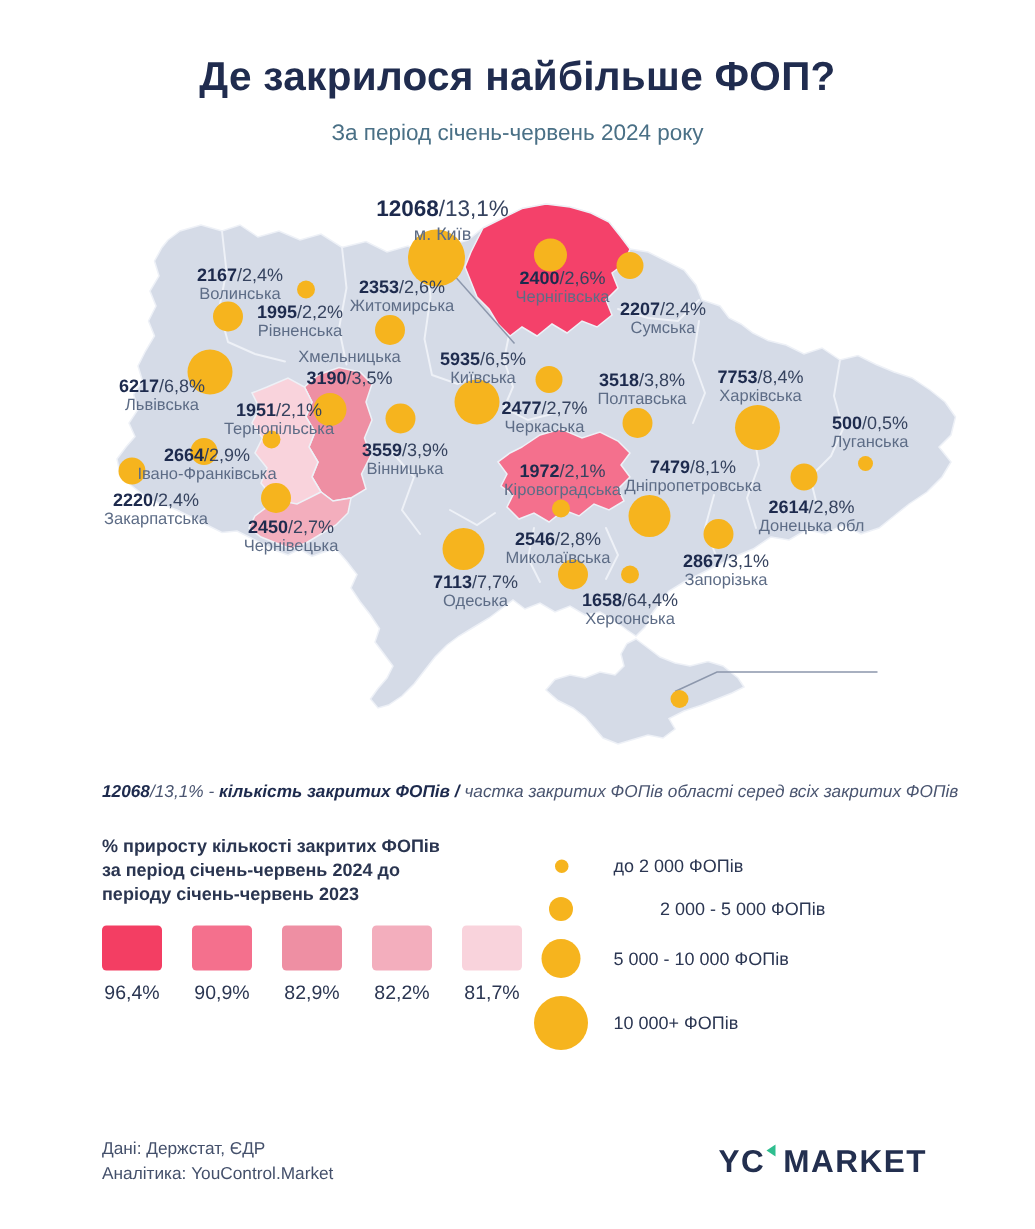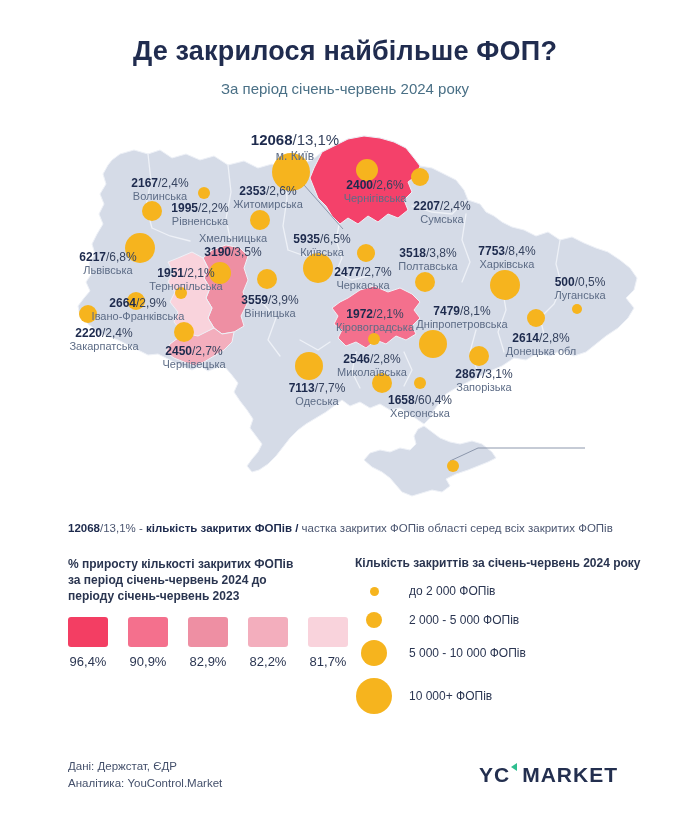--- a/index.html
+++ b/index.html
@@ -17,21 +17,21 @@
   }
   .map-svg{position:absolute;left:0;top:0;width:690px;height:819px;}
   .labels-layer{position:absolute;left:0;top:0;width:610px;height:819px;pointer-events:none;}
   .rlabel{position:absolute;transform:translateX(-50%);text-align:center;line-height:1.18;white-space:nowrap;}
   .rnum{font-size:12px;color:#36435f;}
   .rnum b{color:#1d2a4d;font-weight:700;}
   .rname{font-size:11px;color:#5d6c86;}
   .rlabel.big .rnum{font-size:15px;}
   .rlabel.big .rname{font-size:12px;}
   .rlabel.krym .rname{margin-top:7px;text-align:left;}
-  .explainer{position:absolute;left:68px;top:522px;font-size:11.5px;color:#4a5570;}
+  .explainer{position:absolute;left:68px;top:522px;font-size:11.5px;color:#4a5570;font-style:italic;}
   .explainer b{color:#1d2a4d;}
   .lg-left{position:absolute;left:68px;top:556px;width:280px;}
   .lg-left-title{font-size:12px;font-weight:700;color:#2a3550;line-height:1.35;}
   .swatch-row{display:flex;gap:8px;margin-top:12px;justify-content:space-between;}
   .swatch-item{display:flex;flex-direction:column;align-items:center;}
   .swatch{width:40px;height:30px;border-radius:3px;}
   .swatch-label{margin-top:7px;font-size:13px;color:#2b3652;}
   .lg-right{position:absolute;left:355px;top:556px;width:300px;}
   .lg-right-title{font-size:12px;font-weight:700;color:#2a3550;}
   .size-row{display:flex;align-items:center;}
@@ -263,21 +263,21 @@
           <div>Запорізька</div>
         </div>
       </div>
       <div class="rlabel" style="left: 372px; top: 352px;">
         <div class="rnum"><b>2546</b><span>/2,8%</span></div>
         <div class="rname">
           <div>Миколаївська</div>
         </div>
       </div>
       <div class="rlabel" style="left: 420px; top: 393px;">
-        <div class="rnum"><b>1658</b><span>/60,4%</span></div>
+        <div class="rnum"><b>1658</b><span>/64,4%</span></div>
         <div class="rname">
           <div>Херсонська</div>
         </div>
       </div>
       <div class="rlabel" style="left: 317px; top: 381px;">
         <div class="rnum"><b>7113</b><span>/7,7%</span></div>
         <div class="rname">
           <div>Одеська</div>
         </div>
       </div>
@@ -311,29 +311,28 @@
           <div class="swatch-label">82,2%</div>
         </div>
         <div class="swatch-item">
           <div class="swatch" style="background: rgb(249, 211, 220);"></div>
           <div class="swatch-label">81,7%</div>
         </div>
       </div>
   </div>
 
   <div class="lg-right">
-    <div class="lg-right-title">Кількість закриттів за січень-червень 2024 року</div>
     <div>
         <div class="size-row" style="margin-top: 14px;">
           <div class="size-circle-box">
             <div class="size-circle" style="width: 9px; height: 9px; background: rgb(246, 180, 30);"></div>
           </div>
           <div class="size-label">до 2 000 ФОПів</div>
         </div>
-        <div class="size-row" style="margin-top: 14px;">
+        <div class="size-row" style="margin-top: 14px; gap: 31px;">
           <div class="size-circle-box">
             <div class="size-circle" style="width: 16px; height: 16px; background: rgb(246, 180, 30);"></div>
           </div>
           <div class="size-label">2 000 - 5 000 ФОПів</div>
         </div>
         <div class="size-row" style="margin-top: 12px;">
           <div class="size-circle-box">
             <div class="size-circle" style="width: 26px; height: 26px; background: rgb(246, 180, 30);"></div>
           </div>
           <div class="size-label">5 000 - 10 000 ФОПів</div>

